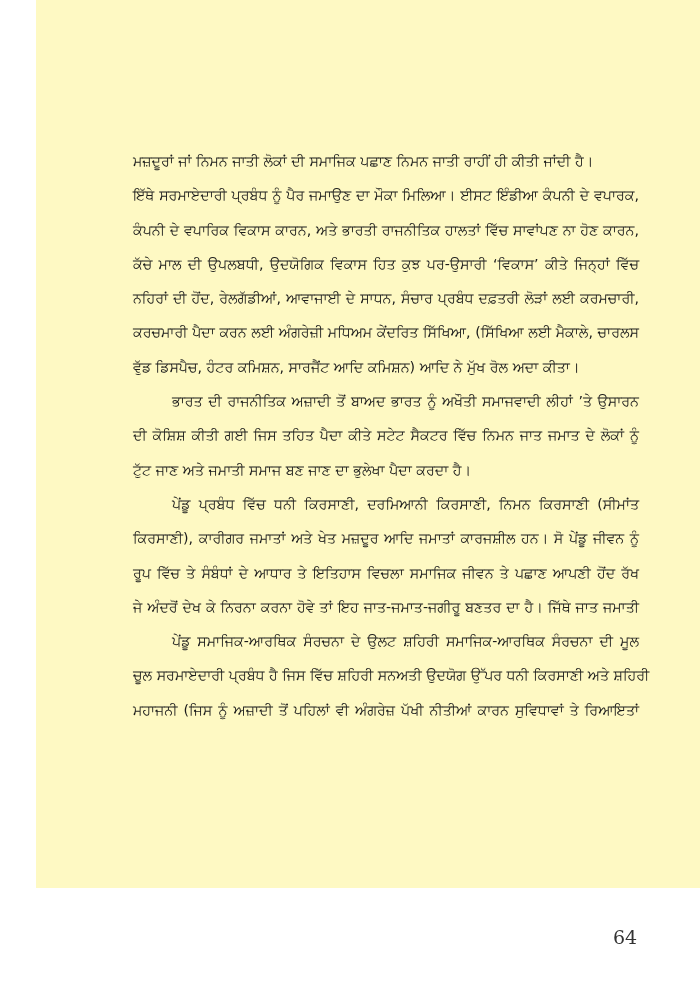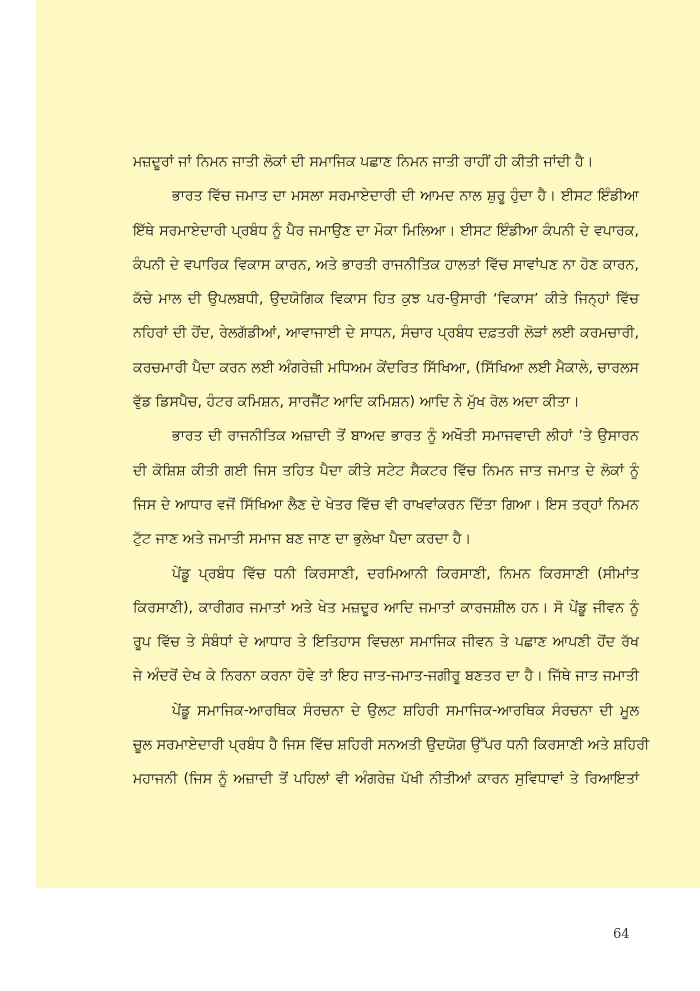--- a/index.html
+++ b/index.html
@@ -5,41 +5,39 @@
   html, body { margin:0; padding:0; background:#ffffff; }
   body { width:700px; height:991px; position:relative; overflow:hidden;
          font-family:"DejaVu Sans", sans-serif; color:#1a1a1a; }
   .page { position:absolute; left:0; top:0; width:700px; height:888px; background:#fef9c3;margin-left:36px; }
   .body-text { position:absolute; left:97px; top:144px; width:506px; }
   .line { height:34.3px; line-height:34.3px; font-size:14.2px; white-space:nowrap;
           letter-spacing:0px; text-align:justify; text-align-last:justify; overflow:visible; }
   .line.last { text-align-last:left; }
   .line.indent { padding-left:39px; }
   .page-number { position:absolute; left:577px; top:926px; font-family:"DejaVu Serif", serif;
-                 font-size:13px; color:#333; }
+                 font-size:19px; color:#333; }
 </style>
 </head>
 <body>
 
 <div class="page">
   <div class="body-text">
 
     <div class="line last">ਮਜ਼ਦੂਰਾਂ ਜਾਂ ਨਿਮਨ ਜਾਤੀ ਲੋਕਾਂ ਦੀ ਸਮਾਜਿਕ ਪਛਾਣ ਨਿਮਨ ਜਾਤੀ ਰਾਹੀਂ ਹੀ ਕੀਤੀ ਜਾਂਦੀ ਹੈ।</div>
 
-    <div class="line indent">ਭਾਰਤ ਵਿੱਚ ਜਮਾਤ ਦਾ ਮਸਲਾ ਸਰਮਾਏਦਾਰੀ ਦੀ ਆਮਦ ਨਾਲ ਸ਼ੁਰੂ ਹੁੰਦਾ ਹੈ। ਈਸਟ ਇੰਡੀਆ</div>
     <div class="line">ਇੱਥੇ ਸਰਮਾਏਦਾਰੀ ਪ੍ਰਬੰਧ ਨੂੰ ਪੈਰ ਜਮਾਉਣ ਦਾ ਮੌਕਾ ਮਿਲਿਆ। ਈਸਟ ਇੰਡੀਆ ਕੰਪਨੀ ਦੇ ਵਪਾਰਕ,</div>
     <div class="line">ਕੰਪਨੀ ਦੇ ਵਪਾਰਿਕ ਵਿਕਾਸ ਕਾਰਨ, ਅਤੇ ਭਾਰਤੀ ਰਾਜਨੀਤਿਕ ਹਾਲਤਾਂ ਵਿੱਚ ਸਾਵਾਂਪਣ ਨਾ ਹੋਣ ਕਾਰਨ,</div>
     <div class="line">ਕੱਚੇ ਮਾਲ ਦੀ ਉਪਲਬਧੀ, ਉਦਯੋਗਿਕ ਵਿਕਾਸ ਹਿਤ ਕੁਝ ਪਰ-ਉਸਾਰੀ ‘ਵਿਕਾਸ’ ਕੀਤੇ ਜਿਨ੍ਹਾਂ ਵਿੱਚ</div>
     <div class="line">ਨਹਿਰਾਂ ਦੀ ਹੋਂਦ, ਰੇਲਗੱਡੀਆਂ, ਆਵਾਜਾਈ ਦੇ ਸਾਧਨ, ਸੰਚਾਰ ਪ੍ਰਬੰਧ ਦਫ਼ਤਰੀ ਲੋੜਾਂ ਲਈ ਕਰਮਚਾਰੀ,</div>
     <div class="line">ਕਰਚਮਾਰੀ ਪੈਦਾ ਕਰਨ ਲਈ ਅੰਗਰੇਜ਼ੀ ਮਧਿਅਮ ਕੇਂਦਰਿਤ ਸਿੱਖਿਆ, (ਸਿੱਖਿਆ ਲਈ ਮੈਕਾਲੇ, ਚਾਰਲਸ</div>
     <div class="line last">ਵੁੱਡ ਡਿਸਪੈਚ, ਹੰਟਰ ਕਮਿਸ਼ਨ, ਸਾਰਜੈਂਟ ਆਦਿ ਕਮਿਸ਼ਨ) ਆਦਿ ਨੇ ਮੁੱਖ ਰੋਲ ਅਦਾ ਕੀਤਾ।</div>
 
     <div class="line indent">ਭਾਰਤ ਦੀ ਰਾਜਨੀਤਿਕ ਅਜ਼ਾਦੀ ਤੋਂ ਬਾਅਦ ਭਾਰਤ ਨੂੰ ਅਖੌਤੀ ਸਮਾਜਵਾਦੀ ਲੀਹਾਂ ’ਤੇ ਉਸਾਰਨ</div>
     <div class="line">ਦੀ ਕੋਸ਼ਿਸ਼ ਕੀਤੀ ਗਈ ਜਿਸ ਤਹਿਤ ਪੈਦਾ ਕੀਤੇ ਸਟੇਟ ਸੈਕਟਰ ਵਿੱਚ ਨਿਮਨ ਜਾਤ ਜਮਾਤ ਦੇ ਲੋਕਾਂ ਨੂੰ</div>
-    <div class="line">ਜਿਸ ਦੇ ਆਧਾਰ ਵਜੋਂ ਸਿੱਖਿਆ ਲੈਣ ਦੇ ਖੇਤਰ ਵਿੱਚ ਵੀ ਰਾਖਵਾਂਕਰਨ ਦਿੱਤਾ ਗਿਆ। ਇਸ ਤਰ੍ਹਾਂ ਨਿਮਨ</div>
     <div class="line last">ਟੁੱਟ ਜਾਣ ਅਤੇ ਜਮਾਤੀ ਸਮਾਜ ਬਣ ਜਾਣ ਦਾ ਭੁਲੇਖਾ ਪੈਦਾ ਕਰਦਾ ਹੈ।</div>
 
     <div class="line indent">ਪੇਂਡੂ ਪ੍ਰਬੰਧ ਵਿੱਚ ਧਨੀ ਕਿਰਸਾਣੀ, ਦਰਮਿਆਨੀ ਕਿਰਸਾਣੀ, ਨਿਮਨ ਕਿਰਸਾਣੀ (ਸੀਮਾਂਤ</div>
     <div class="line">ਕਿਰਸਾਣੀ), ਕਾਰੀਗਰ ਜਮਾਤਾਂ ਅਤੇ ਖੇਤ ਮਜ਼ਦੂਰ ਆਦਿ ਜਮਾਤਾਂ ਕਾਰਜਸ਼ੀਲ ਹਨ। ਸੋ ਪੇਂਡੂ ਜੀਵਨ ਨੂੰ</div>
     <div class="line">ਰੂਪ ਵਿੱਚ ਤੇ ਸੰਬੰਧਾਂ ਦੇ ਆਧਾਰ ਤੇ ਇਤਿਹਾਸ ਵਿਚਲਾ ਸਮਾਜਿਕ ਜੀਵਨ ਤੇ ਪਛਾਣ ਆਪਣੀ ਹੋਂਦ ਰੱਖ</div>
     <div class="line">ਜੇ ਅੰਦਰੋਂ ਦੇਖ ਕੇ ਨਿਰਨਾ ਕਰਨਾ ਹੋਵੇ ਤਾਂ ਇਹ ਜਾਤ-ਜਮਾਤ-ਜਗੀਰੂ ਬਣਤਰ ਦਾ ਹੈ। ਜਿੱਥੇ ਜਾਤ ਜਮਾਤੀ</div>
 
     <div class="line indent">ਪੇਂਡੂ ਸਮਾਜਿਕ-ਆਰਥਿਕ ਸੰਰਚਨਾ ਦੇ ਉਲਟ ਸ਼ਹਿਰੀ ਸਮਾਜਿਕ-ਆਰਥਿਕ ਸੰਰਚਨਾ ਦੀ ਮੂਲ</div>
     <div class="line">ਚੂਲ ਸਰਮਾਏਦਾਰੀ ਪ੍ਰਬੰਧ ਹੈ ਜਿਸ ਵਿੱਚ ਸ਼ਹਿਰੀ ਸਨਅਤੀ ਉਦਯੋਗ ਉੱਪਰ ਧਨੀ ਕਿਰਸਾਣੀ ਅਤੇ ਸ਼ਹਿਰੀ</div>
     <div class="line">ਮਹਾਜਨੀ (ਜਿਸ ਨੂੰ ਅਜ਼ਾਦੀ ਤੋਂ ਪਹਿਲਾਂ ਵੀ ਅੰਗਰੇਜ਼ ਪੱਖੀ ਨੀਤੀਆਂ ਕਾਰਨ ਸੁਵਿਧਾਵਾਂ ਤੇ ਰਿਆਇਤਾਂ</div>

